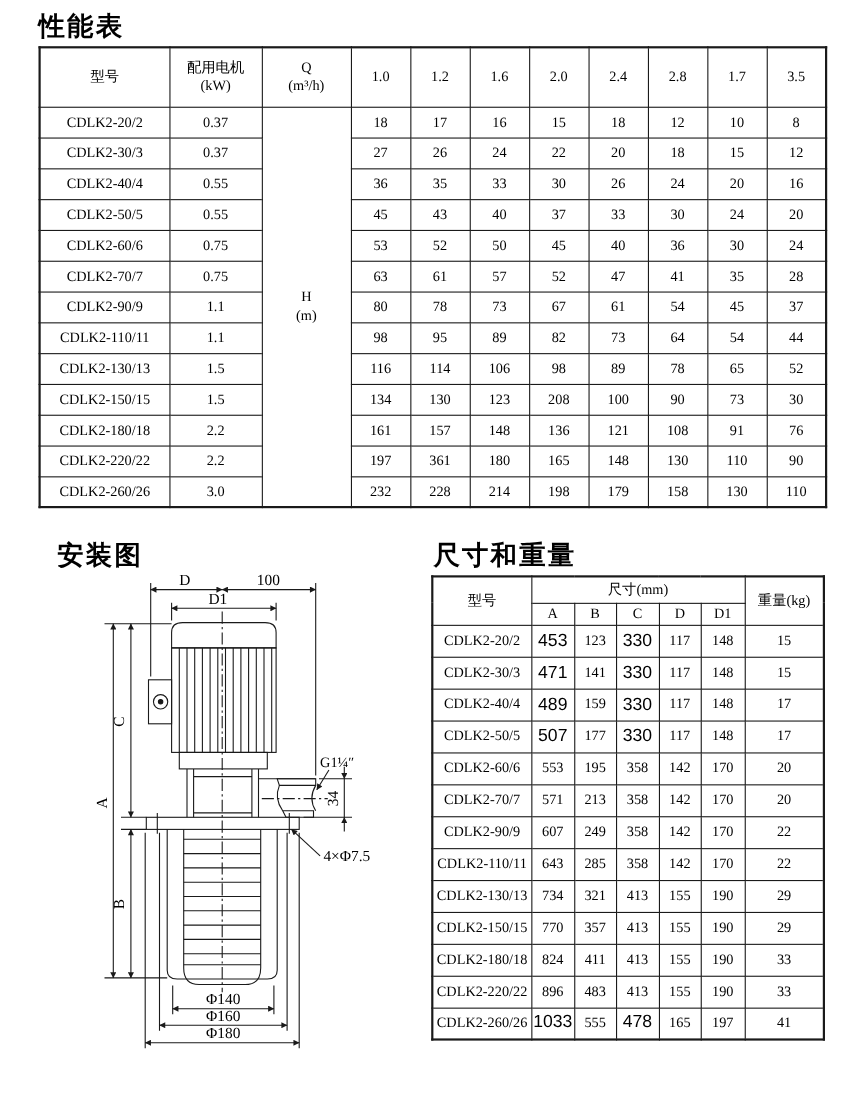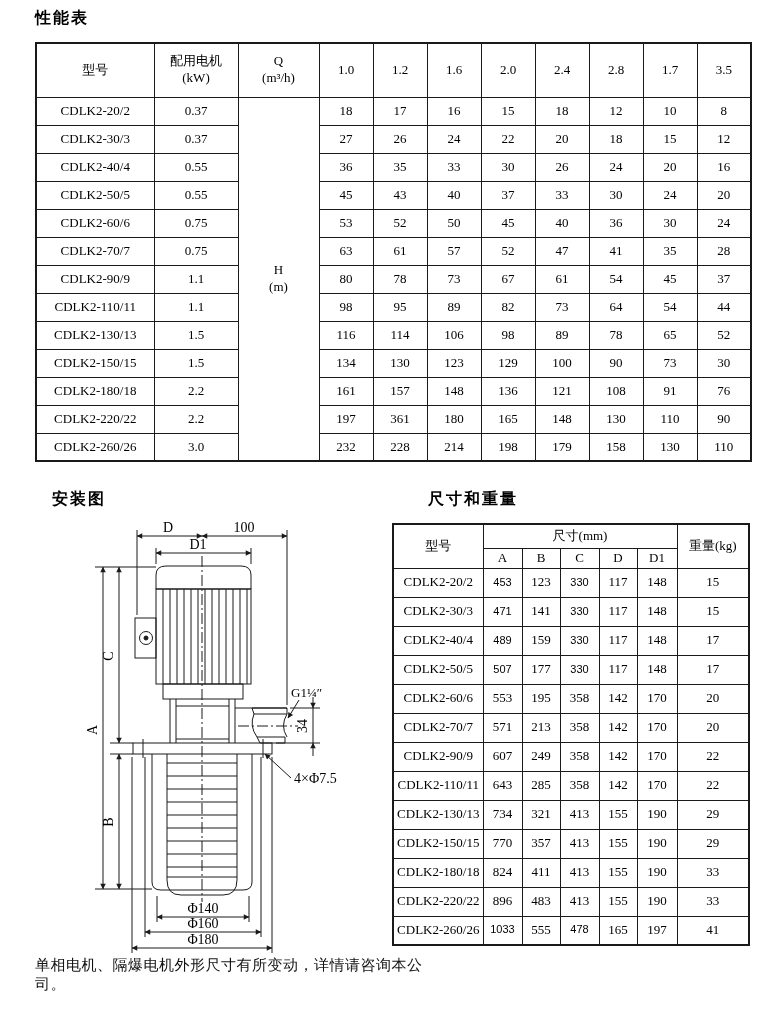--- a/index.html
+++ b/index.html
@@ -1,33 +1,33 @@
 <!DOCTYPE html>
 <html><head>
 <meta charset="utf-8">
 <style>
   html,body{margin:0;padding:0;background:#fff;}
   .page{position:relative;width:780px;height:1018px;background:#fff;overflow:hidden;
         font-family:"Liberation Serif","DejaVu Serif",serif;color:#000;}
   .sec-title{position:absolute;font-family:Liberation Sans, sans-serif;
-        font-weight:bold;font-size:16px;letter-spacing:2px;color:#000;}
+        font-weight:bold;font-size:24px;letter-spacing:2px;color:#000;}
   
   table{border-collapse:collapse;table-layout:fixed;position:absolute;background:#fff;padding-left:36px;}
   table,th,td{border:1px solid #1a1a1a;}
   table{border-width:2px;}
   th,td{padding:0;text-align:center;vertical-align:middle;font-weight:normal;
         font-size:13px;line-height:1.25;overflow:hidden;white-space:nowrap;}
   .perf{left:35px;top:42px;width:713px;}
   .perf thead tr{height:54px;}
   .perf tbody tr{height:28px;}
   .dims{left:392px;top:523px;width:356px;}
   .dims .hrow1{height:24px;}
   .dims .hrow2{height:20px;}
   .dims tbody tr{height:29px;}
-  .alt-num{font-family:"Liberation Sans","DejaVu Sans",sans-serif;font-size:11px;}
+  .alt-num{font-family:"Liberation Sans","DejaVu Sans",sans-serif;font-size:16px;}
   .two-line div{line-height:1.3;}
   
   .diagram{position:absolute;left:30px;top:515px;}
   .diagram path,.diagram line,.diagram rect,.diagram circle,.diagram polyline{
         fill:none;stroke:#1a1a1a;stroke-width:1;}
   .cl{stroke-dasharray:11 3 2 3;stroke-width:0.8;}
   .thin{stroke-width:0.8;}
   .dimline{stroke-width:0.9;}
   .diagram text{fill:#000;stroke:none;font-family:"Liberation Serif","DejaVu Serif",serif;
         font-size:14px;}
@@ -36,21 +36,21 @@
         font-family:"Liberation Sans","DejaVu Sans",sans-serif;font-size:15px;
         letter-spacing:0.5px;color:#111;}
 </style>
 </head>
 <body>
 
 <div class="page">
 
   <div class="sec-title" style="left:35px;top:8px;">性能表</div>
   <div class="sec-title" style="left:52px;top:489px;">安装图</div>
-  <div class="sec-title" style="left:394px;top:489px;margin-left:34px;">尺寸和重量</div>
+  <div class="sec-title" style="left:394px;top:489px;">尺寸和重量</div>
 
   <table class="perf">
     <colgroup>
       <col style="width:118px">
         <col style="width:84px">
         <col style="width:81px">
       <col style="width:54px">
         <col style="width:54px">
         <col style="width:54px">
         <col style="width:54px">
@@ -192,21 +192,21 @@
           <td>78</td>
           <td>65</td>
           <td>52</td>
         </tr>
         <tr>
           <td>CDLK2-150/15</td>
           <td>1.5</td>
           <td>134</td>
           <td>130</td>
           <td>123</td>
-          <td>129</td>
+          <td>208</td>
           <td>100</td>
           <td>90</td>
           <td>73</td>
           <td>30</td>
         </tr>
         <tr>
           <td>CDLK2-180/18</td>
           <td>2.2</td>
           <td>161</td>
           <td>157</td>
@@ -456,14 +456,13 @@
           <td class="alt-num">1033</td>
           <td>555</td>
           <td class="alt-num">478</td>
           <td>165</td>
           <td>197</td>
           <td>41</td>
         </tr>
       </tbody>
   </table>
 
-  <div class="footnote">单相电机、隔爆电机外形尺寸有所变动，详情请咨询本公司。</div>
 </div>
 
 </body></html>

